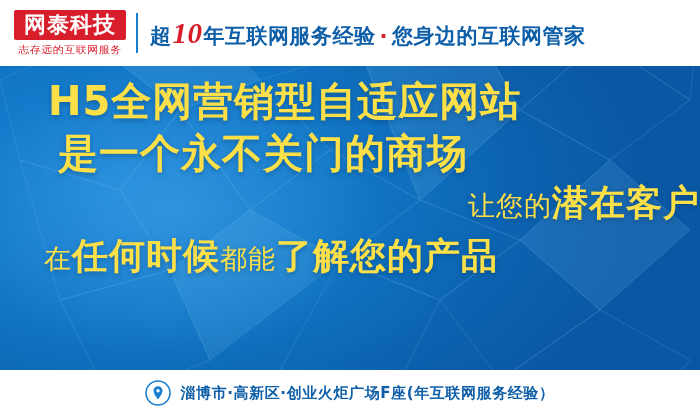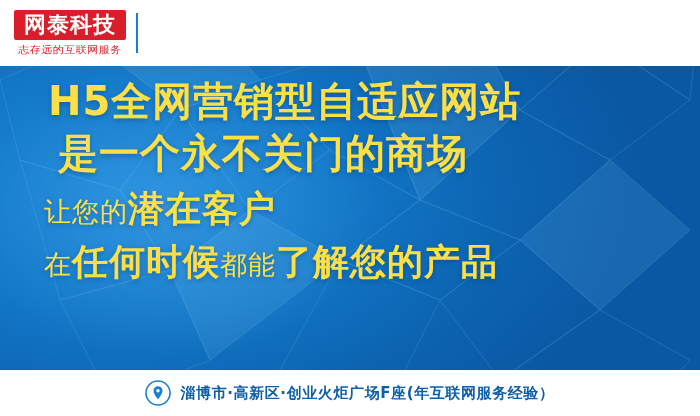--- a/index.html
+++ b/index.html
@@ -130,21 +130,21 @@
     font-size: 40px;
     font-weight: bold;
     line-height: 50px;
     letter-spacing: 1px;
   }
   .hl3 {
     margin-left: 44px;
     font-size: 30px;
     line-height: 50px;
     letter-spacing: 1px;
-    margin-top: 6px;
+    text-align: right;
   }
   .hl4 {
     margin-left: 44px;
     font-size: 30px;
     line-height: 50px;
     letter-spacing: 1px;
   }
   .big {
     font-size: 36px;
     font-weight: bold;
@@ -221,20 +221,23 @@
     </g>
   </svg>
   <div class="bg-glow"></div>
 
   <div class="topbar">
     <div class="logo">
       <div class="logo-main">网泰科技</div>
       <div class="logo-sub">志存远的互联网服务</div>
     </div>
     <div class="topbar-sep"></div>
+    <div class="topbar-text">
+      <span>超</span><span class="num">10</span><span>年互联网服务经验</span><span class="dot">·</span><span>您身边的互联网管家</span>
+    </div>
   </div>
 
   <div class="headlines">
     <div class="hl hl1">H5全网营销型自适应网站</div>
     <div class="hl hl2">是一个永不关门的商场</div>
     <div class="hl hl3">
       <span class="thin">让您的</span><span class="big">潜在客户</span>
     </div>
     <div class="hl hl4">
       <span class="thin">在</span><span class="big">任何时候</span><span class="thin">都能</span><span class="big">了解您的产品</span>

